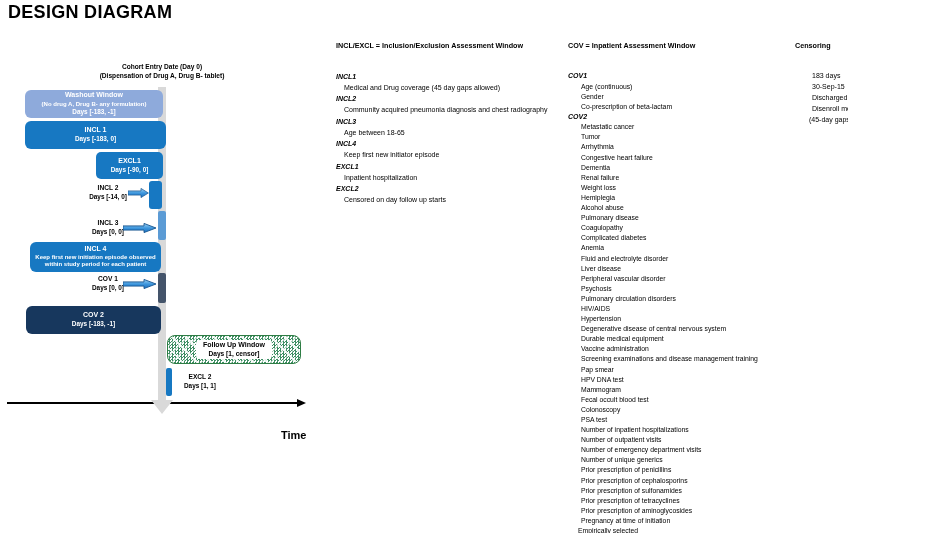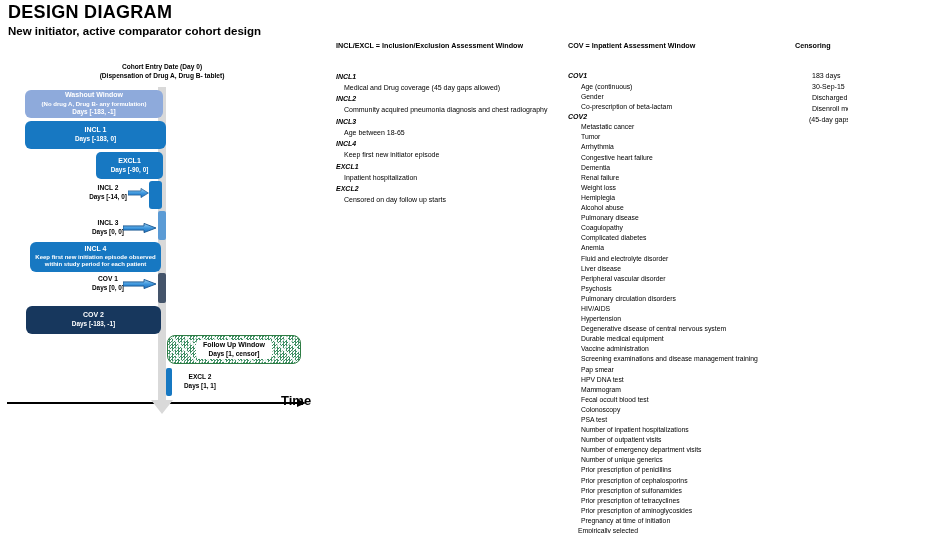--- a/index.html
+++ b/index.html
@@ -58,21 +58,21 @@
                 repeating-conic-gradient(#3E8E63 0% 25%, #ffffff 0% 50%);
               background-size:auto,auto,3px 3px;
               display:flex; align-items:center; justify-content:center; }
   .followup .patch { background:#fff; border-radius:4px; padding:1px 7px; text-align:center; font-weight:bold; }
   .followup .f1 { font-size:7px;   line-height:8.8px; }
   .followup .f2 { font-size:6.6px; line-height:8.6px; }
 
   .time-axis      { position:absolute; left:7px; top:402px; width:292px; height:0; border-top:2px solid #000; }
   .time-arrowhead { position:absolute; left:297px; top:399px; width:0; height:0;
                     border-left:9px solid #000; border-top:4.5px solid transparent; border-bottom:4.5px solid transparent; }
-  .time-label     { position:absolute; left:281px; top:393px; font-size:13px; font-weight:bold; }
+  .time-label     { position:absolute; left:281px; top:429px; font-size:11px; font-weight:bold; }
 
   
   .panel { position:absolute; top:41px; }
   .p-header { font-size:7.2px; font-weight:bold; line-height:10px; margin-bottom:20px; white-space:nowrap; }
 
   .ie-panel { left:336px; width:235px; }
   .ie-item .ie-label { font-size:7px; font-weight:bold; font-style:italic; line-height:11px; }
   .ie-item .ie-desc  { font-size:7px; padding-left:8px; line-height:11.4px; white-space:nowrap; }
 
   .cov-panel { left:568px; width:235px; }
@@ -93,21 +93,20 @@
     <defs>
       <linearGradient id="arrowGrad" x1="0" y1="0" x2="0" y2="1">
         <stop offset="0" stop-color="#9FD3F5"></stop>
         <stop offset="0.5" stop-color="#3E97DD"></stop>
         <stop offset="1" stop-color="#1B6FC0"></stop>
       </linearGradient>
     </defs>
   </svg>
 
   <div class="title">DESIGN DIAGRAM</div>
-  <div class="subtitle">New initiator, active comparator cohort design</div>
 
   <div class="cohort-label">
     <div>Cohort Entry Date (Day 0)</div>
     <div>(Dispensation of Drug A, Drug B- tablet)</div>
   </div>
   <div class="entry-band"></div>
 
   <div class="dg-box washout">
     <div class="b-title">Washout Window</div>
     <div class="b-line" style="font-size:6px">(No drug A, Drug B- any formulation)</div>

